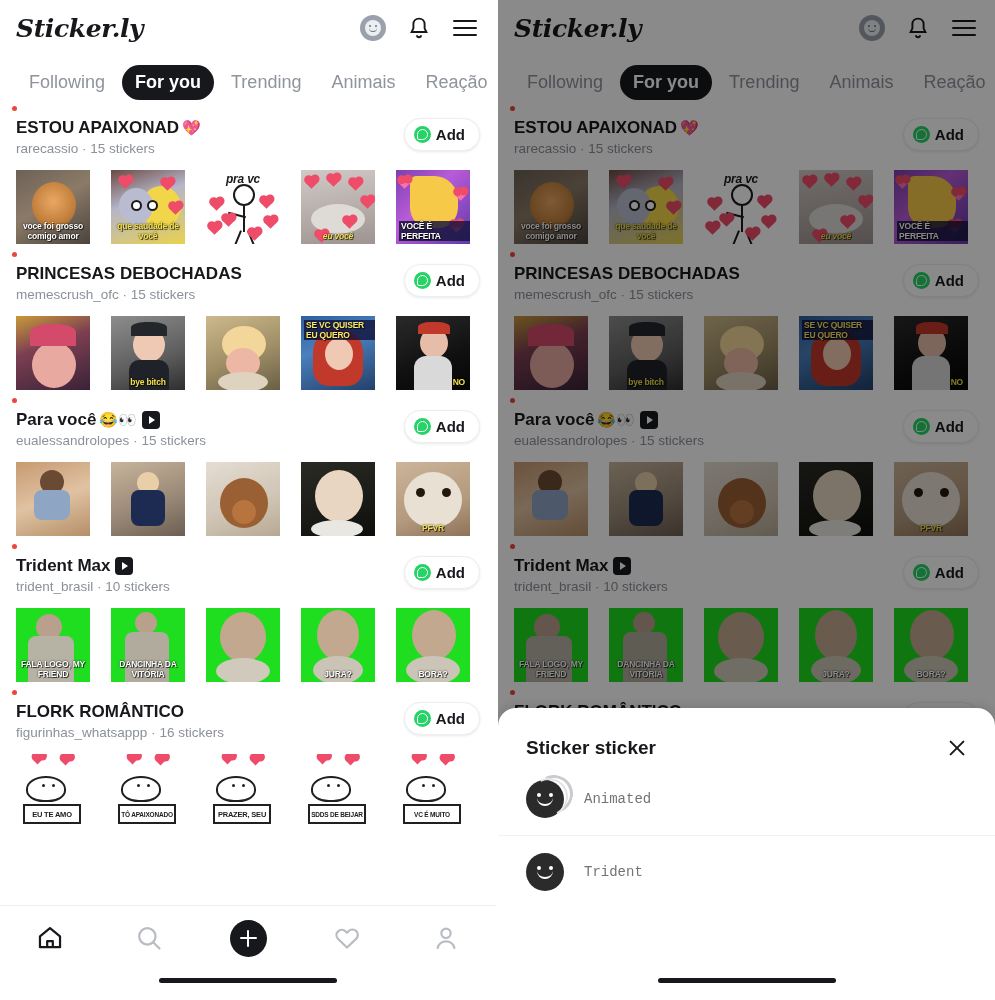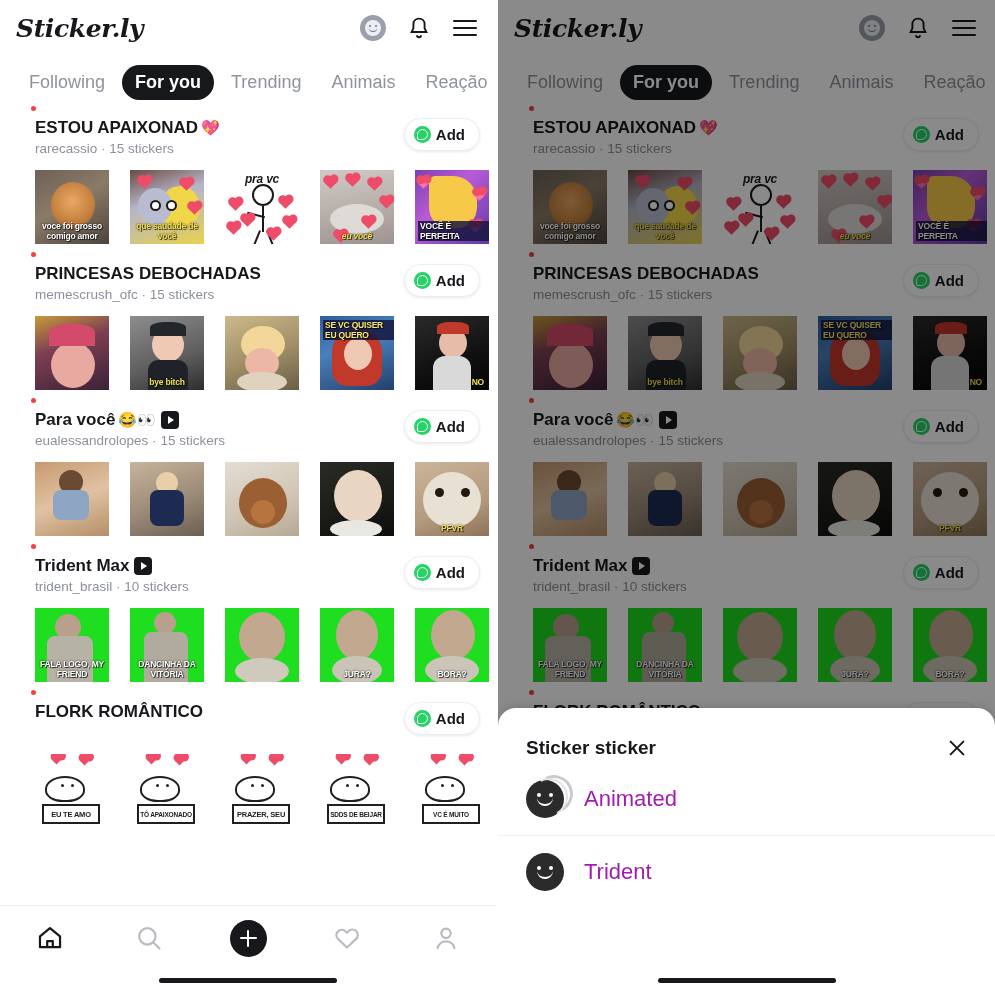--- a/index.html
+++ b/index.html
@@ -104,21 +104,20 @@
   }
   .tab.active {
     background: #16181c;
     color: #ffffff;
     font-weight: 700;
   }
 
   
   .feed {
     position: relative;
-    margin-left: 19px;
   }
   .pack { padding: 8px 0 0 0; position: relative; }
   .pack-head {
     display: flex;
     align-items: flex-start;
     padding: 0 16px 0 16px;
     min-height: 46px;
   }
   .pack-meta { flex: 1 1 auto; min-width: 0; padding-top: 1px; }
   .pack-title {
@@ -356,21 +355,21 @@
   }
   .close-x::before { transform: rotate(45deg); }
   .close-x::after  { transform: rotate(-45deg); }
   .sheet-opt {
     display: flex; align-items: center;
     gap: 20px;
     padding: 0 28px;
     height: 73px;
   }
   .sheet-opt + .sheet-opt { border-top: 1px solid #f0f1f3; }
-  .opt-label { font-size: 22px; color: #a21caf; }
+  .opt-label { font-size: 14px; color: #737373; font-family: Liberation Mono, monospace; }
   .smiley {
     width: 38px; height: 38px; border-radius: 50%;
     background: #2b2b2b;
     position: relative; flex: 0 0 auto;
   }
   .smiley::before, .smiley::after {
     content: ""; position: absolute;
     width: 4px; height: 4px; border-radius: 50%;
     background: #fff; top: 13px;
   }
@@ -671,20 +670,25 @@
         </div>
       </div>
 
       <div class="pack">
         <div class="pack-head">
           <div class="newdot"></div>
           <div class="pack-meta">
             <div class="pack-title">
               <span>FLORK ROMÂNTICO</span>
             </div>
+            <div class="pack-sub">
+              <span>figurinhas_whatsappp</span>
+              <span>·</span>
+              <span>16 stickers</span>
+            </div>
           </div>
           <div class="add-btn">
             <span class="wa-dot"></span>
             <span class="add-label">Add</span>
           </div>
         </div>
         <div class="thumbs">
           <div class="thumb" style="background:#fff;">
             <div class="heart" style="left:18px;top:2px;width:7px;height:7px;"></div>
             <div class="heart" style="left:46px;top:3px;width:7px;height:7px;"></div>

